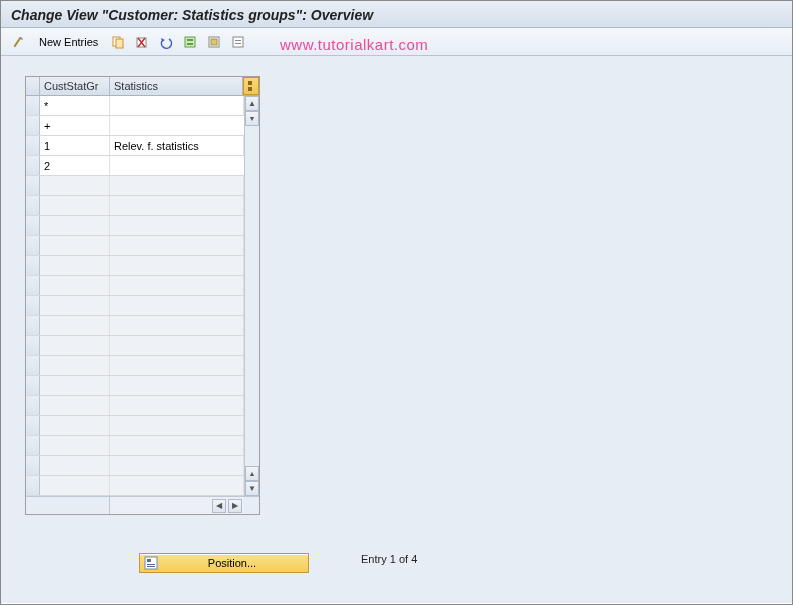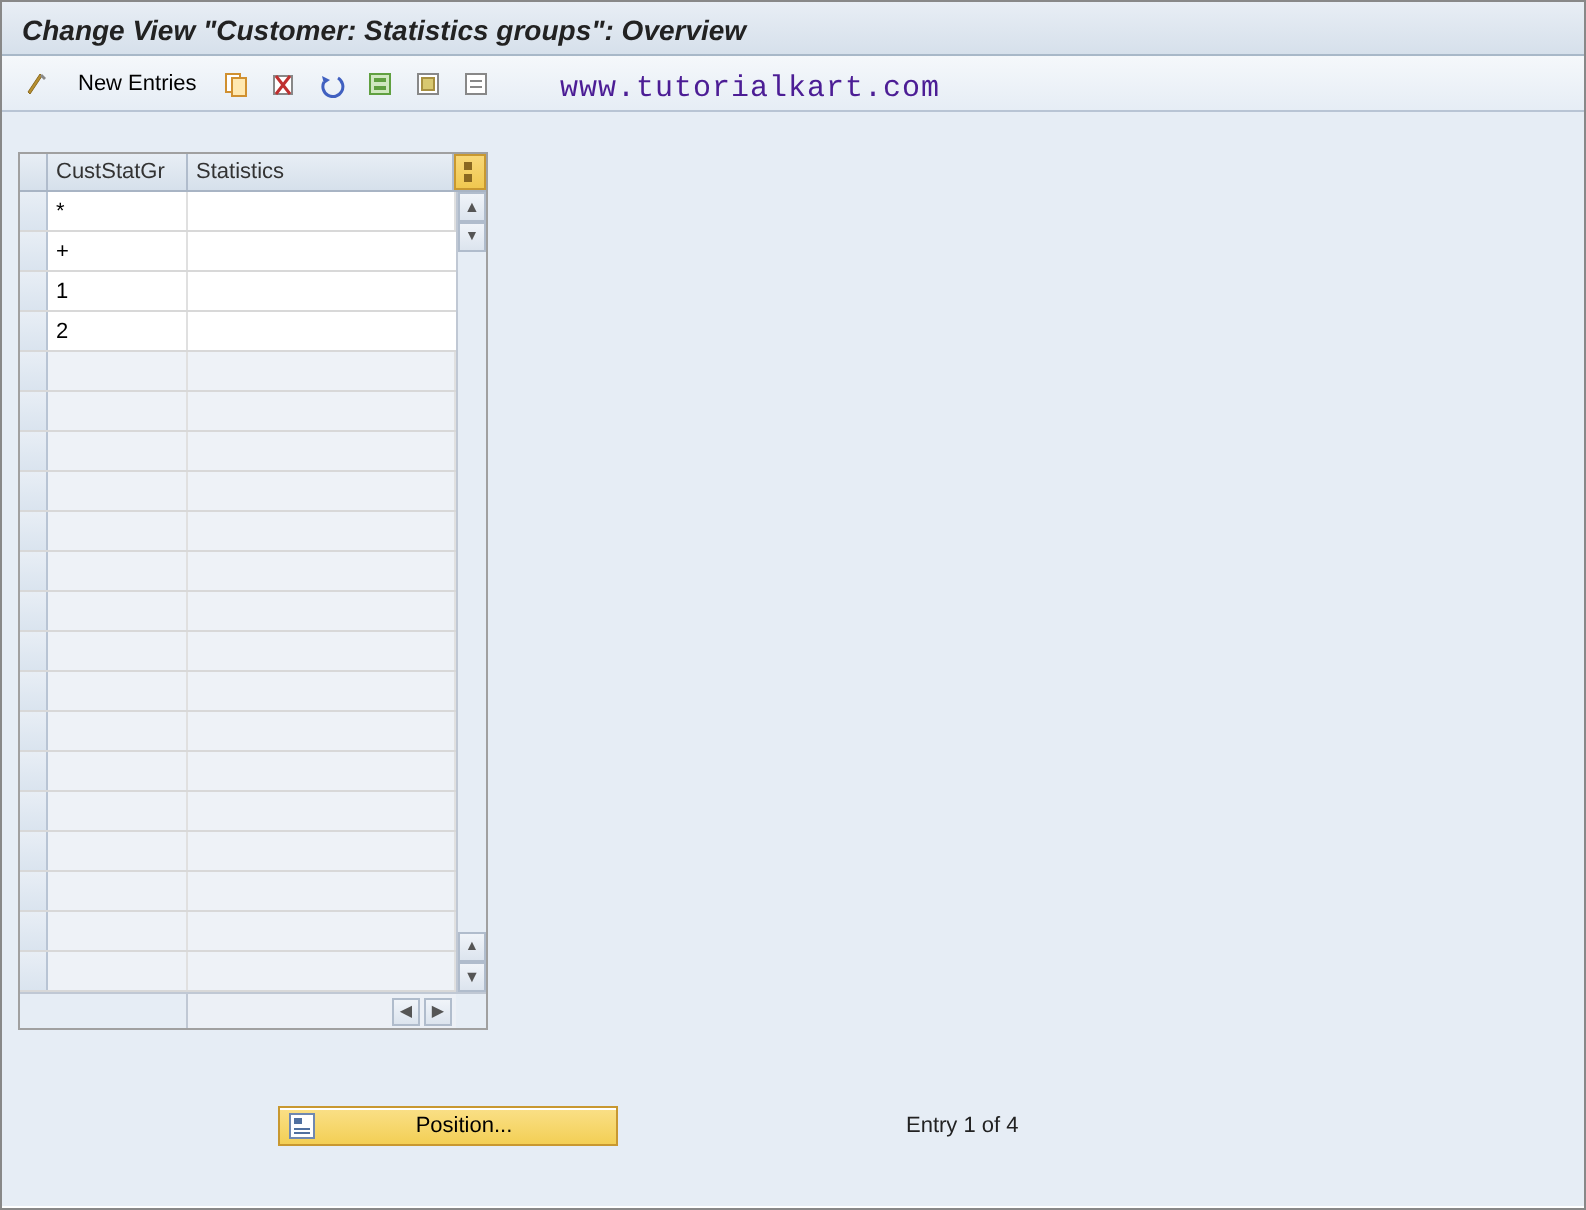--- a/index.html
+++ b/index.html
@@ -43,30 +43,30 @@
       padding: 2px 6px;
       display: flex;
       align-items: center;
       gap: 3px;
       cursor: pointer;
     }
     .watermark {
       position: absolute;
       left: 280px;
       top: 36px;
-      color: #4c1d95;
+      color: #ec4899;
       font-size: 15px;
-      font-family: Liberation Mono, monospace;
+      font-family: Liberation Sans, sans-serif;
       letter-spacing: 0.5px;
       pointer-events: none;
       z-index: 5;
     }
     .content-area {
       background: #e6edf5;
-      padding: 20px 8px;
+      padding: 20px 24px;
       height: calc(100% - 56px);
       position: relative;
     }
     .table-container {
       width: 235px;
       background: #fff;
       border: 1px solid #a0a0a0;
       position: relative;
     }
     .table-header {
@@ -179,22 +179,22 @@
     }
     .hscroll-corner {
       width: 15px;
       background: #e6edf5;
     }
     .bottom-bar {
       position: absolute;
       left: 138px;
       bottom: 30px;
       display: flex;
-      align-items: center;
-      gap: 108px;
+      align-items: flex-start;
+      gap: 52px;
     }
     .position-btn {
       background: linear-gradient(to bottom, #fae088, #f3cf55);
       border: 1px solid #c89830;
       padding: 2px 8px 2px 4px;
       display: flex;
       align-items: center;
       gap: 6px;
       cursor: pointer;
       width: 170px;
@@ -205,21 +205,20 @@
     .position-icon {
       width: 14px;
       height: 14px;
       display: flex;
       align-items: center;
       justify-content: center;
     }
     .entry-text {
       font-size: 11px;
       color: #222;
-      margin-left: 36px;
     }
     svg { display: block; }
   </style>
 </head>
 <body>
 
 <div class="title-bar">Change View "Customer: Statistics groups": Overview</div>
 
 <div class="toolbar">
   <div class="toolbar-icon">
@@ -295,20 +294,21 @@
             <div class="cell custstatgr-col">*</div>
             <div class="cell description-col"></div>
           </div>
         <div class="table-row">
             <div class="row-selector"></div>
             <div class="cell custstatgr-col">+</div>
           </div>
         <div class="table-row">
             <div class="row-selector"></div>
             <div class="cell custstatgr-col">1</div>
+            <div class="cell description-col">Relev. f. statistics</div>
           </div>
         <div class="table-row">
             <div class="row-selector"></div>
             <div class="cell custstatgr-col">2</div>
           </div>
         <div class="table-row">
             <div class="row-selector"></div>
             <div class="cell custstatgr-col cell-empty"></div>
             <div class="cell description-col cell-empty"></div>
           </div>

